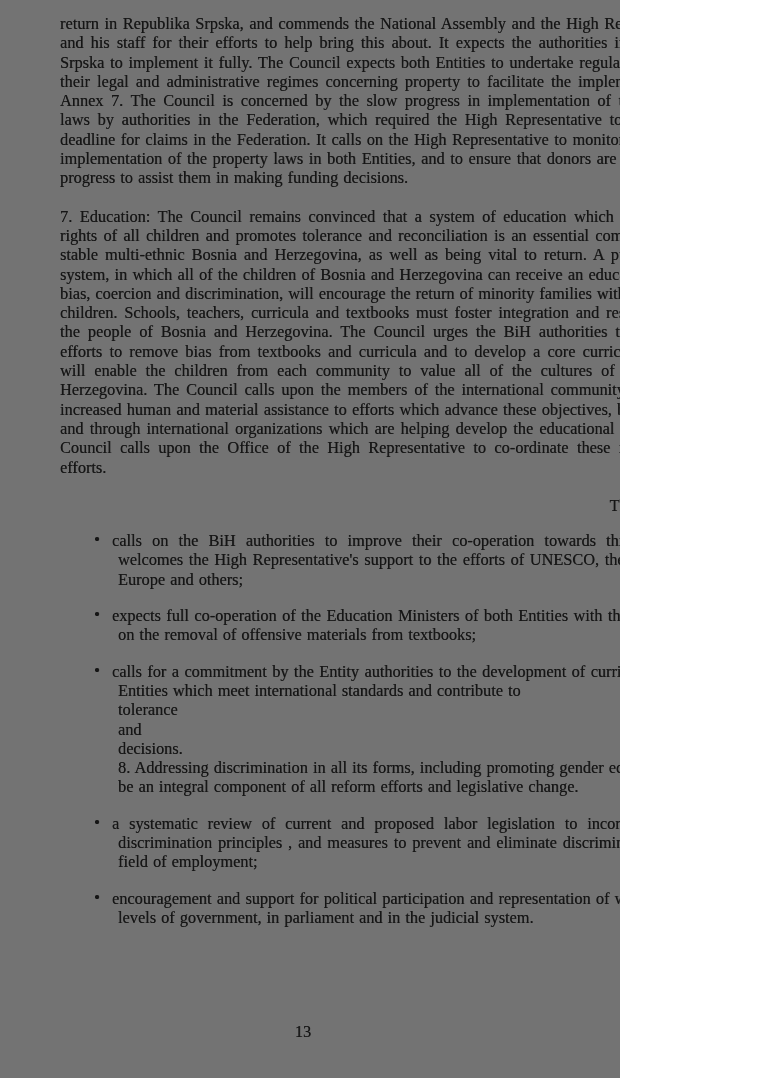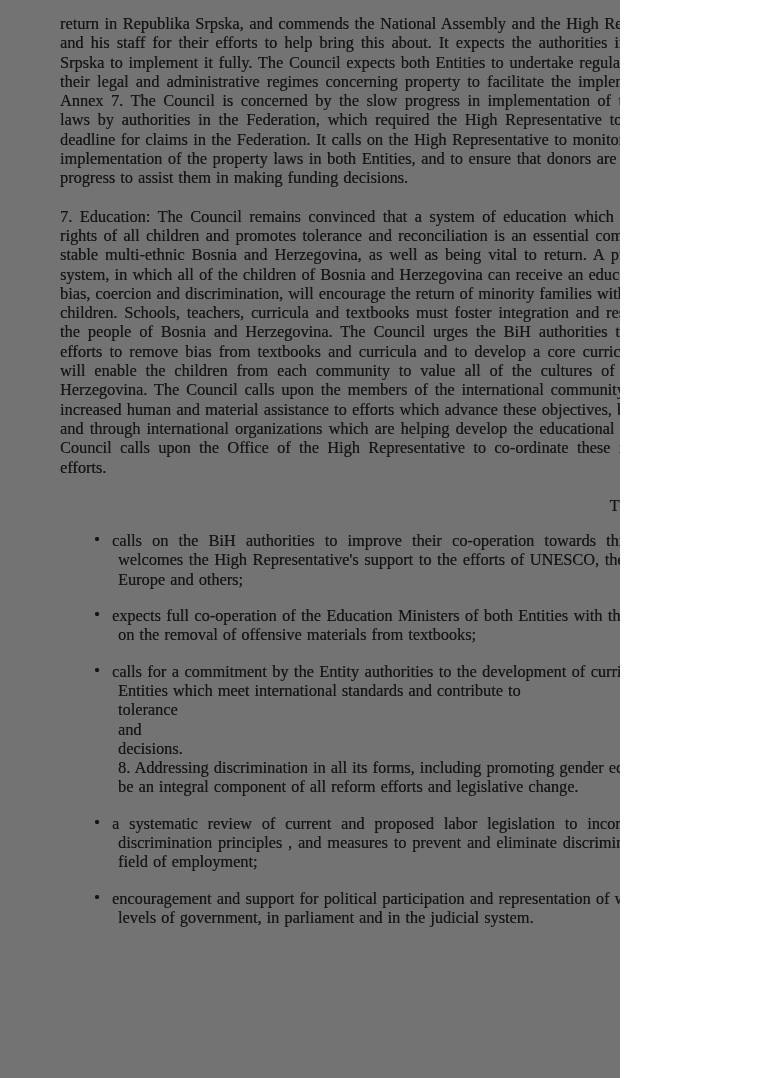--- a/index.html
+++ b/index.html
@@ -112,13 +112,14 @@
         <span>a systematic review of current and proposed labor legislation to incorporate non-discrimination principles , and measures to prevent and eliminate discrimination in the field of employment;</span>
       </li>
       <li class="bullet-item">
         <span class="dot">•</span>
         <span>encouragement and support for political participation and representation of women at all levels of government, in parliament and in the judicial system.</span>
       </li>
     </ul>
 
   </div>
 
+  <div class="page-number">13</div>
 </div>
 
 </body></html>

